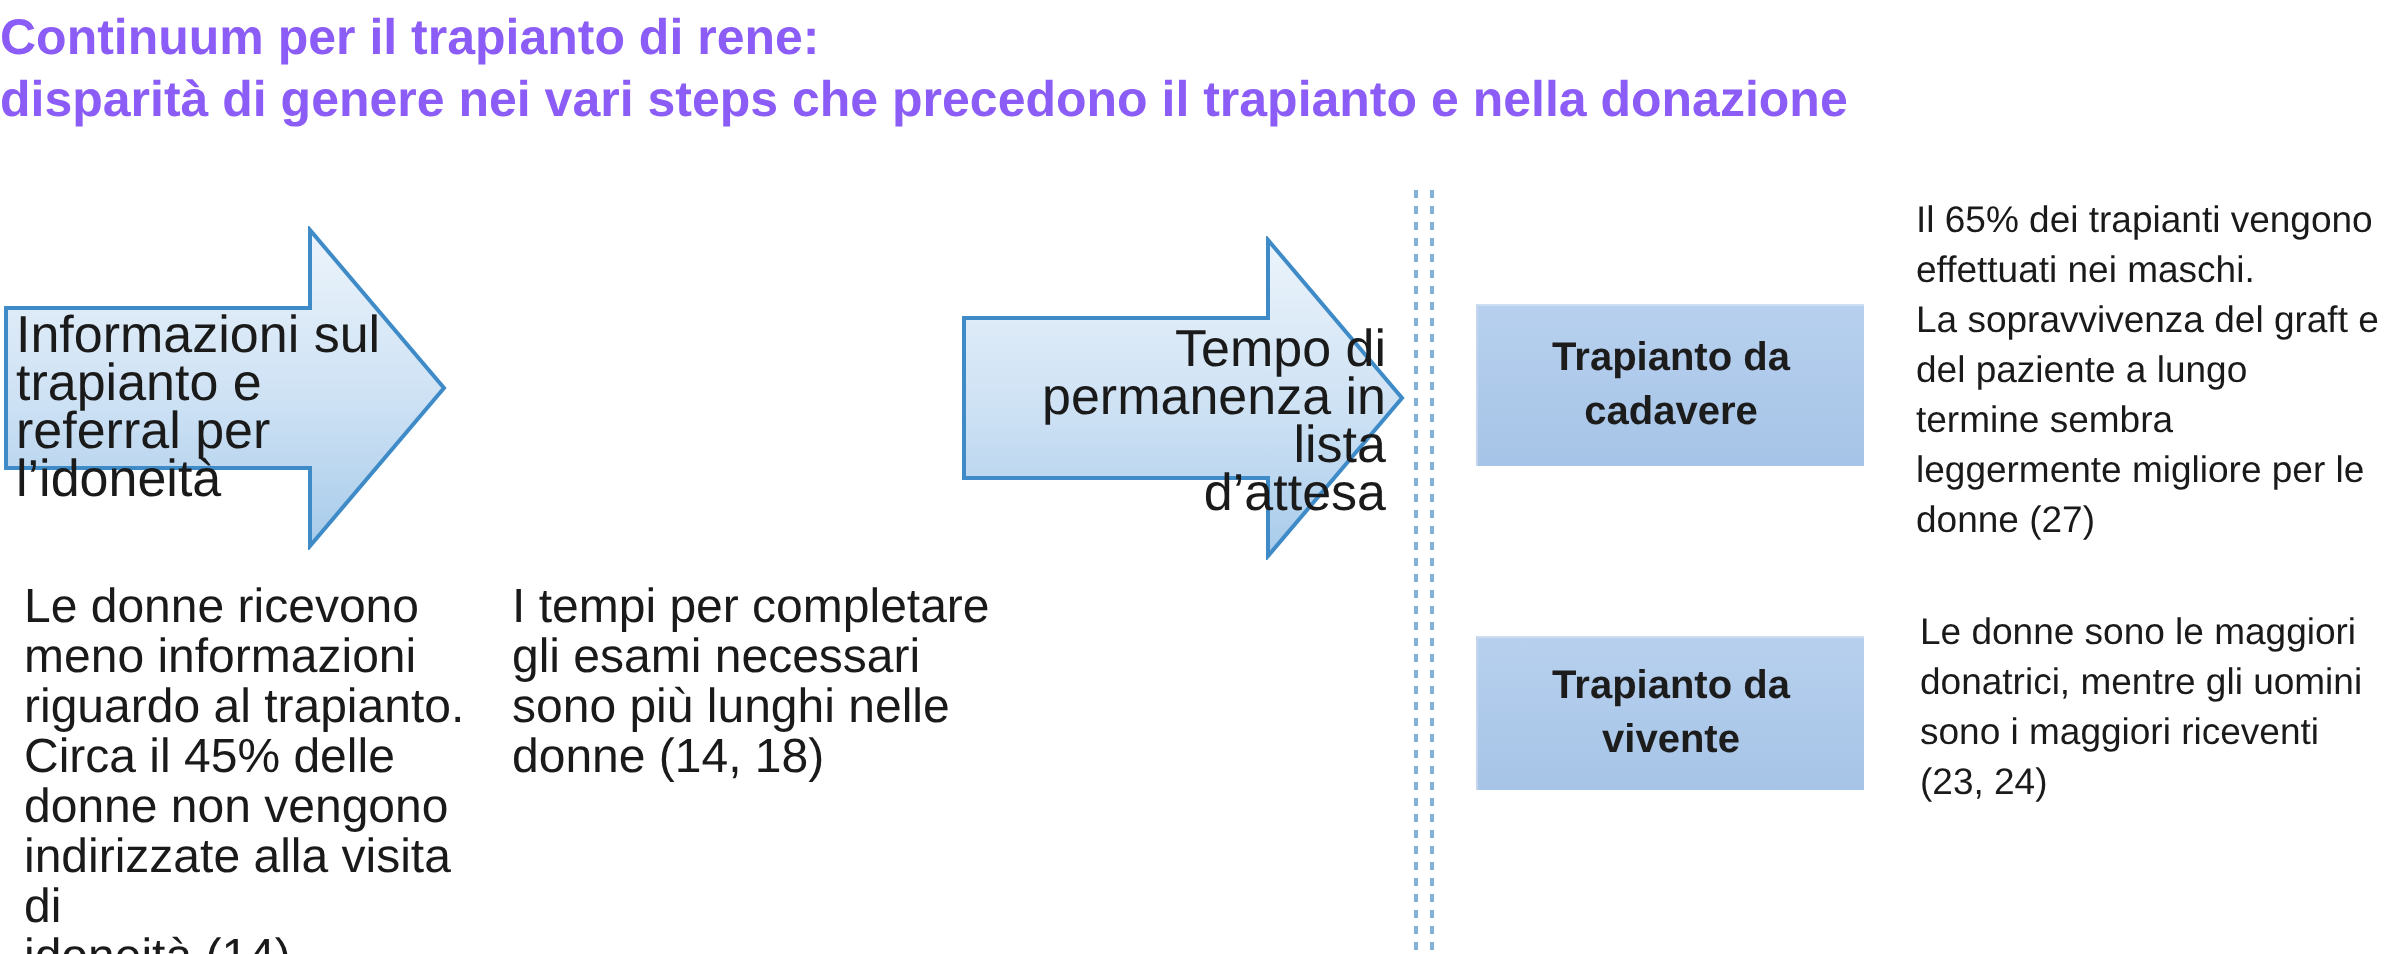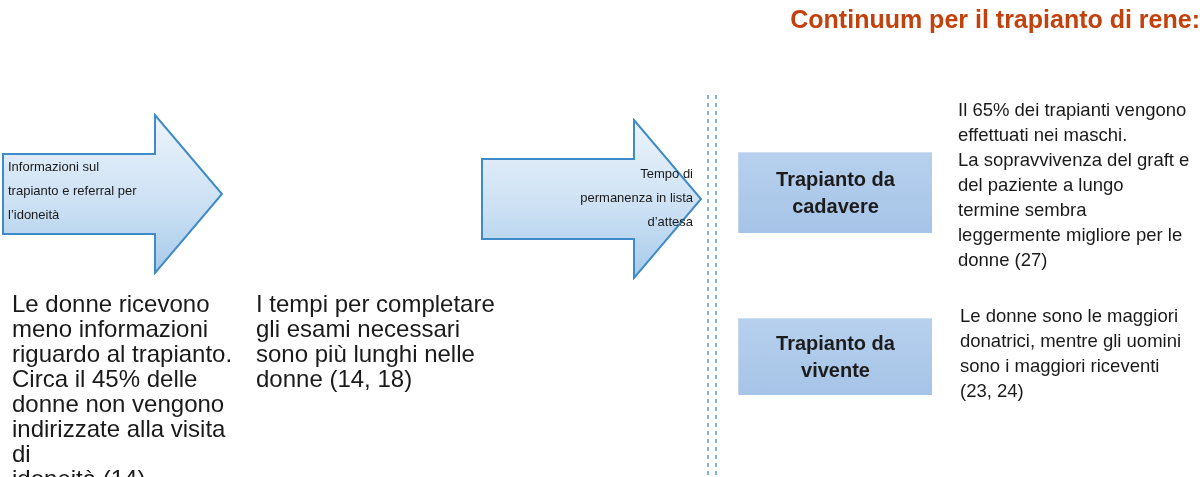--- a/index.html
+++ b/index.html
@@ -10,36 +10,36 @@
     background: #ffffff;
     font-family: "Liberation Sans", "DejaVu Sans", sans-serif;
     color: #1a1a1a;
     overflow: hidden;
   }
 
   
   .title {
     position: absolute;
     top: 4px; left: 0; right: 0;
-    text-align: right;
+    text-align: left;
     font-weight: bold;
     font-size: 25px;
     line-height: 31px;
-    color: #c2410c;
+    color: #8b5cf6;
   }
 
   
   .step { position: absolute; width: 222px; height: 162px; }
   .step.s1 { left: 2px;   top: 113px; }
   .step.s2 { left: 242px; top: 118px; }
   .step.s3 { left: 481px; top: 118px; }
   .step svg { position: absolute; left: 0; top: 0; }
   .arrow-label {
     position: absolute;
-    font-size: 13px;
+    font-size: 26px;
     line-height: 24px;
     white-space: pre-line;
     color: #1a1a1a;
   }
   .s1 .arrow-label { left: 6px;  top: 42px;  width: 208px; }
   .s2 .arrow-label { left: 16px; top: 56px;  width: 190px; }
   .s3 .arrow-label { left: 12px; top: 44px;  width: 200px; text-align: right; }
 
   
   .note {
@@ -113,20 +113,21 @@
       <linearGradient id="agrad" x1="0" y1="0" x2="0" y2="1">
         <stop offset="0" stop-color="#ecf4fb"></stop>
         <stop offset="0.55" stop-color="#cde1f4"></stop>
         <stop offset="1" stop-color="#a7cbea"></stop>
       </linearGradient>
     </defs>
   </svg>
 
   <div class="title">
     <div>Continuum per il trapianto di rene:</div>
+    <div>disparità di genere nei vari steps che precedono il trapianto e nella donazione</div>
   </div>
 
   <div class="step s1">
     <svg viewBox="0 0 222 162" width="222" height="162">
       <polygon points="1,41 153,41 153,2 220,81 153,160 153,121 1,121" fill="url(#agrad)" stroke="#3e8bc8" stroke-width="2" stroke-linejoin="miter"></polygon>
     </svg>
     <div class="arrow-label">Informazioni sul
 trapianto e referral per
 l’idoneità</div>
   </div>

